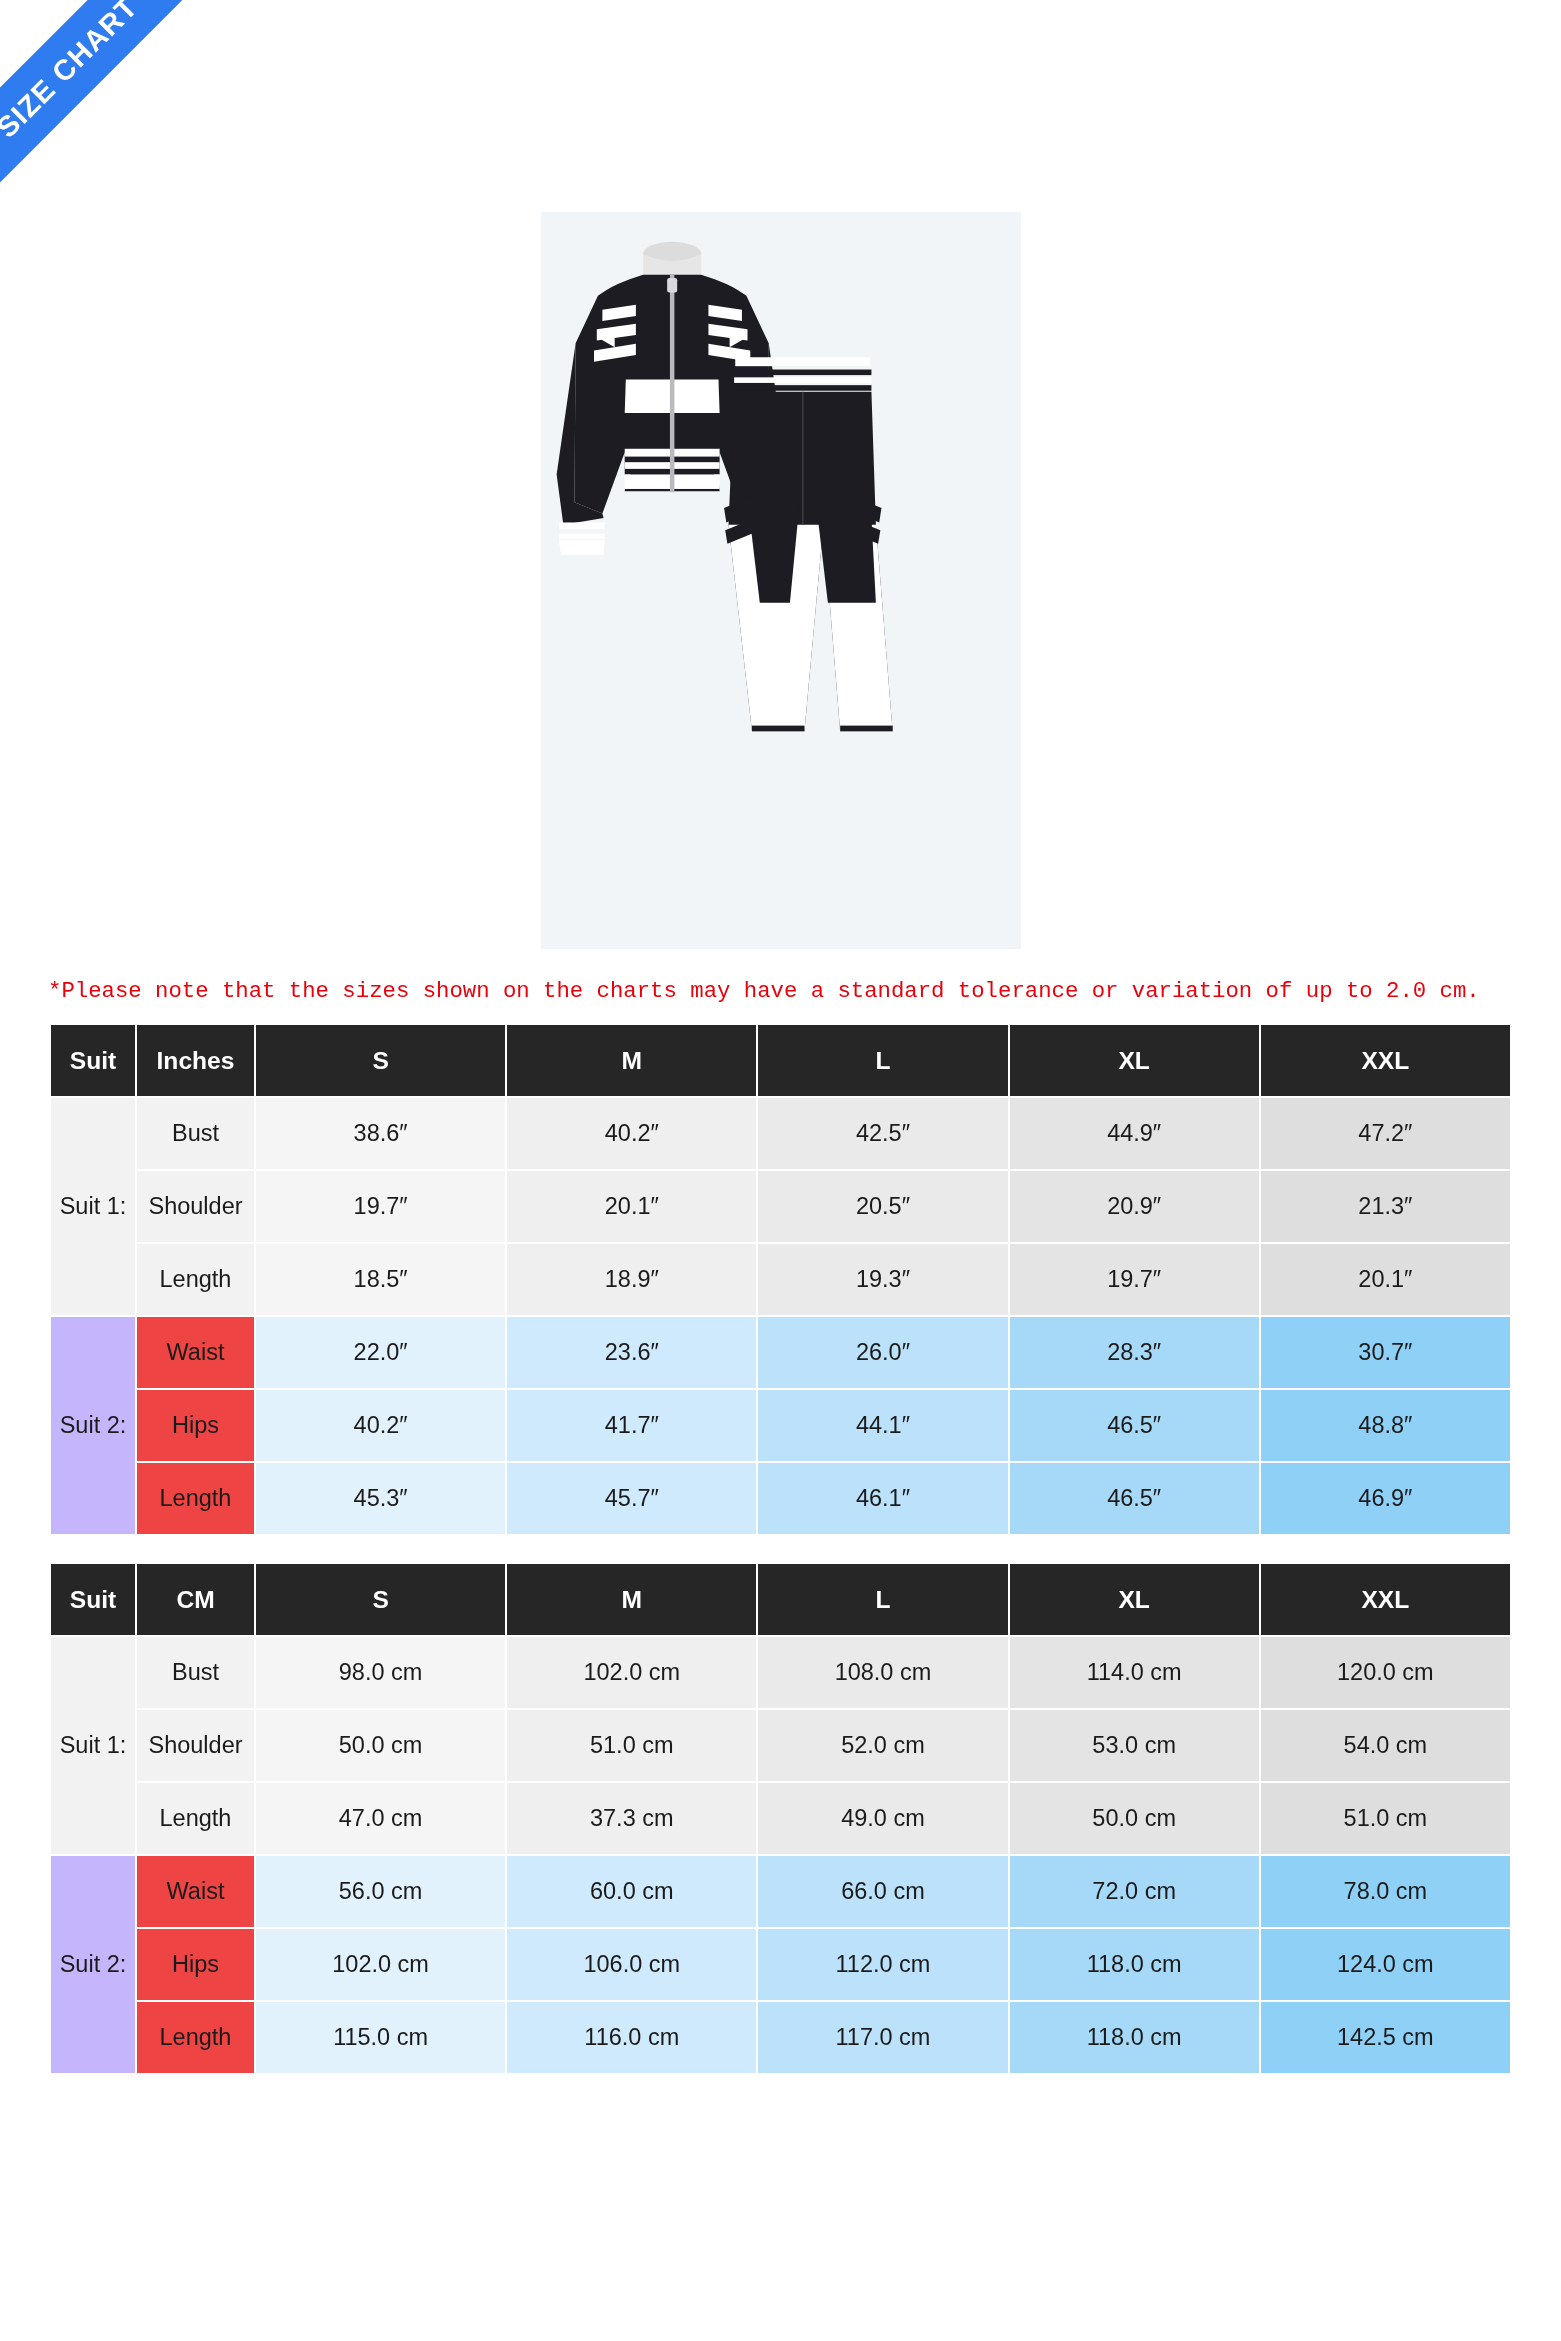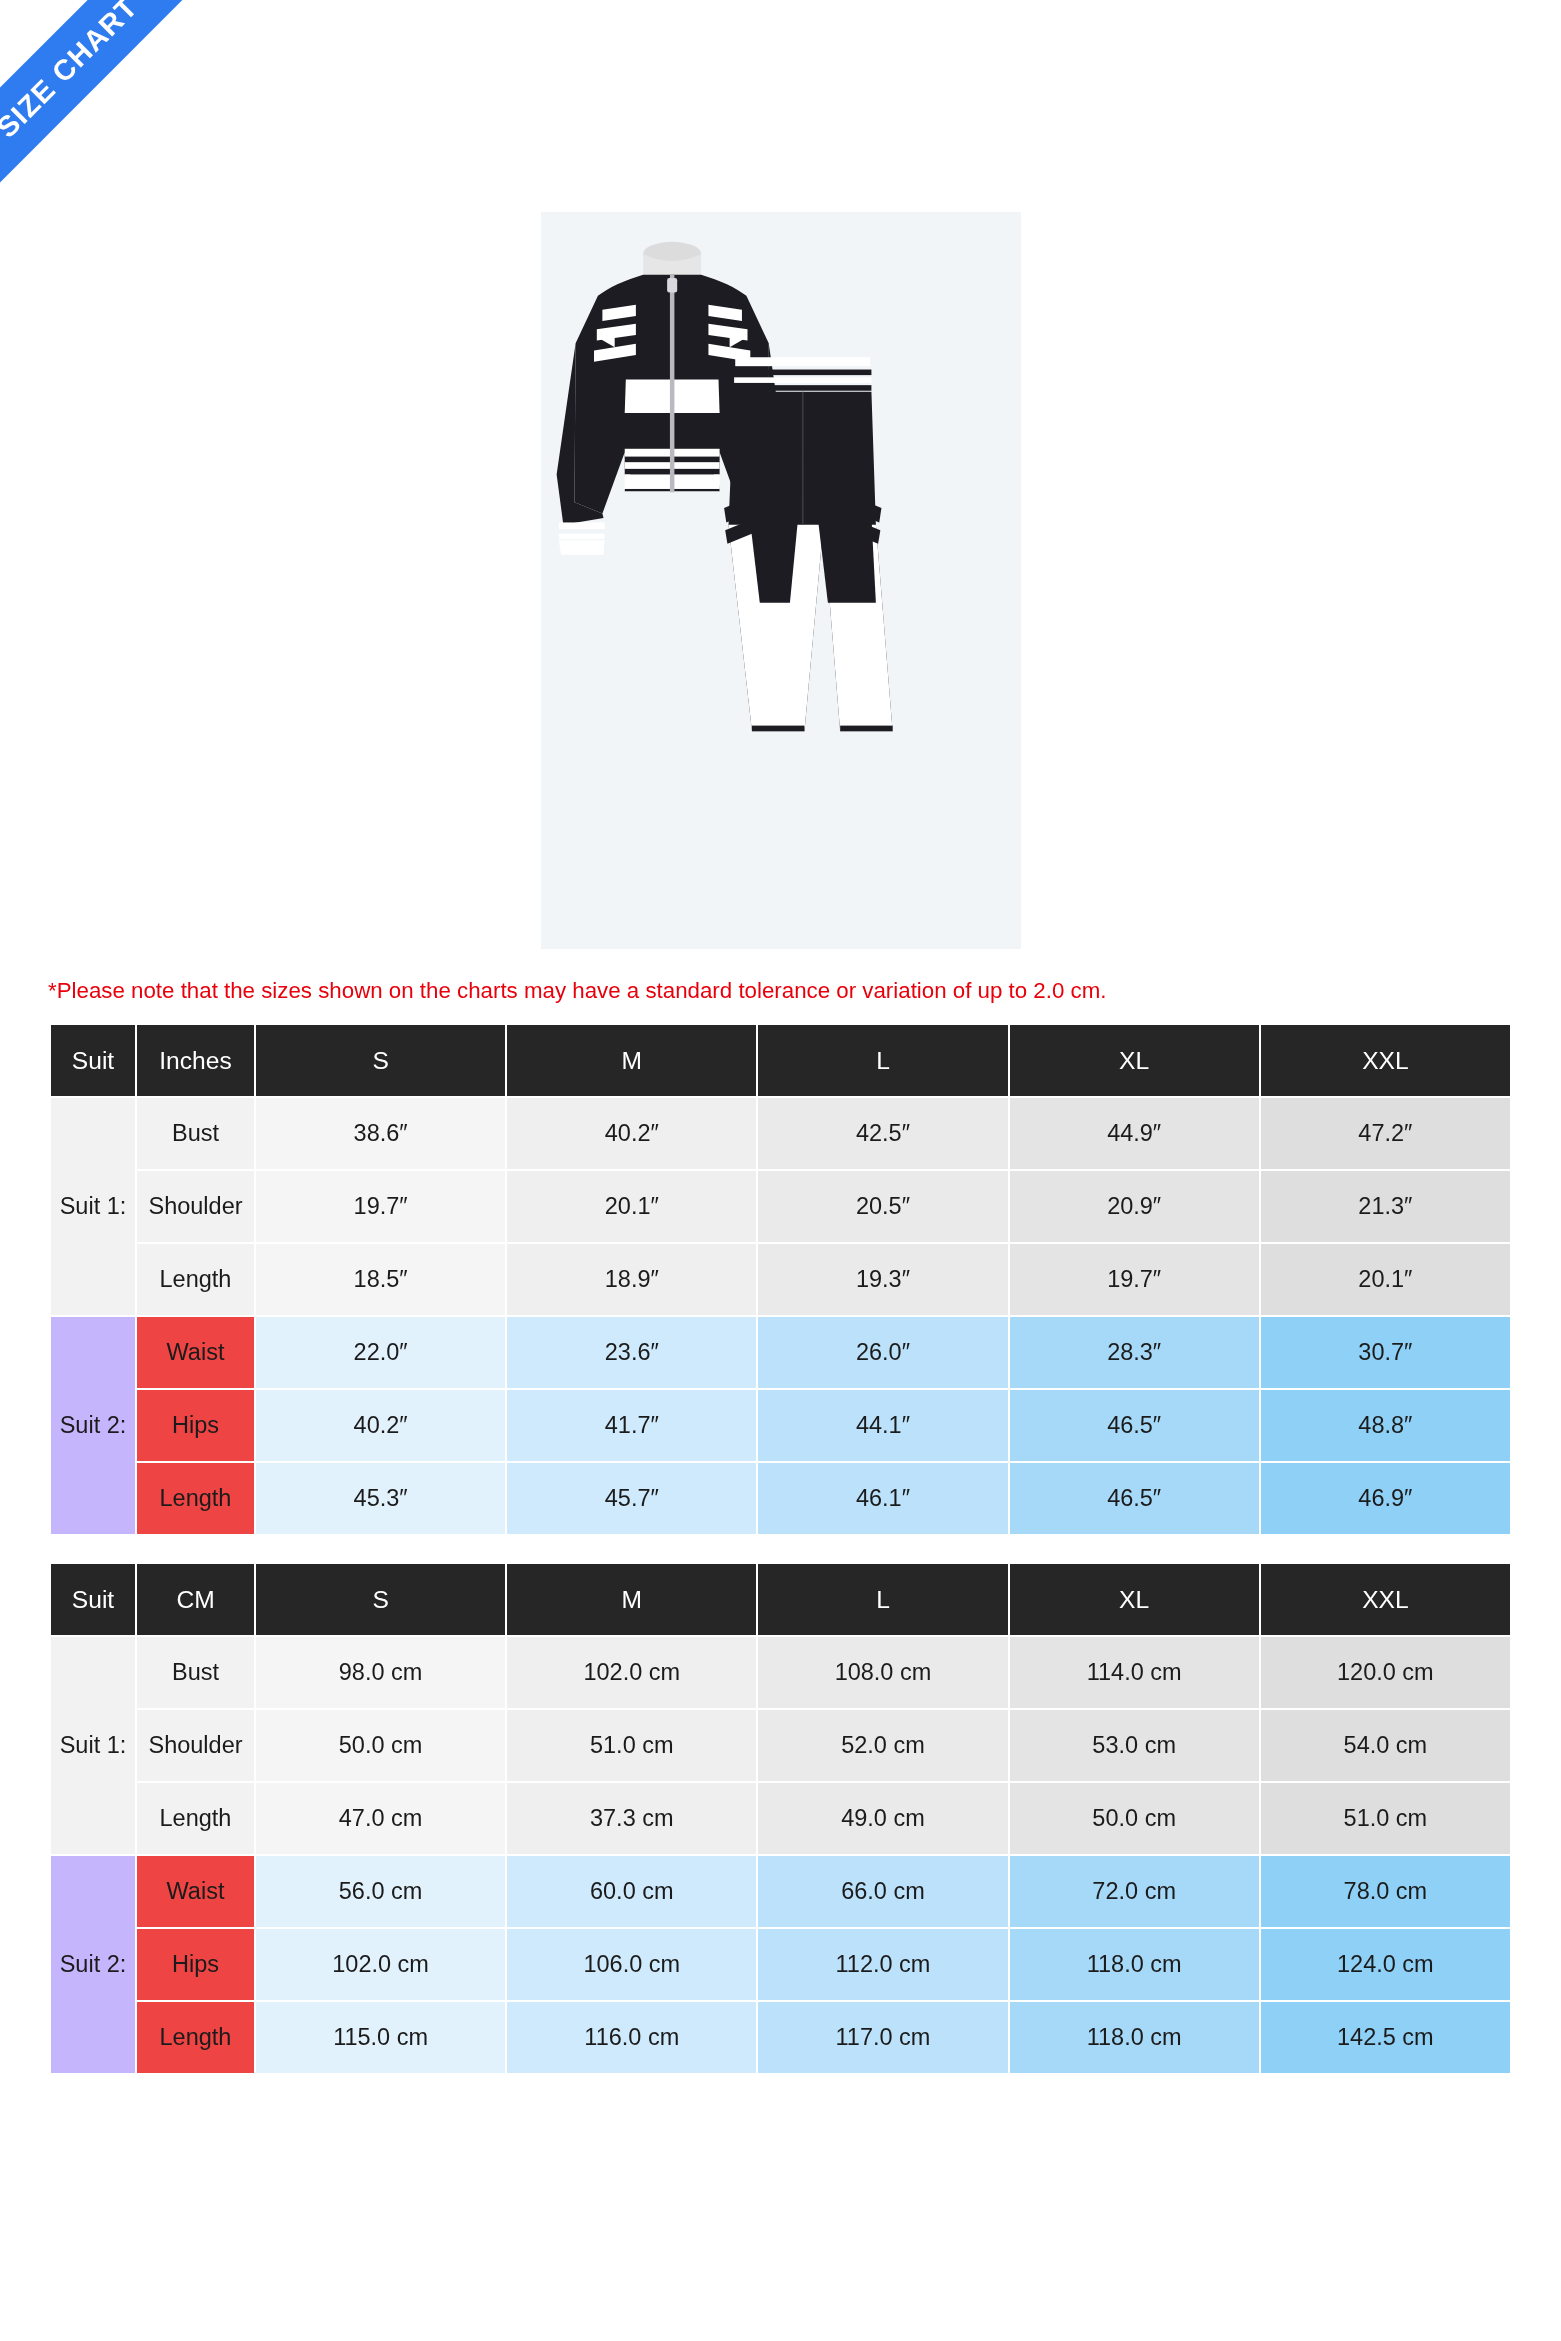--- a/index.html
+++ b/index.html
@@ -61,21 +61,21 @@
   }
 
   
   .garment-svg { display: block; }
 
   
   .note {
     color: #e8000b;
     font-size: 22.3px;
     margin: 29px 0 19px 48px;
-    font-family: Liberation Sans, sans-serif;
+    font-family: Liberation Mono, monospace;
   }
 
   
   .tbl {
     width: 1463px;
     margin: 0 auto 26px auto;
     border-collapse: separate;
     border-spacing: 2.8px;
     table-layout: fixed;
   }
@@ -84,21 +84,21 @@
     text-align: center;
     vertical-align: middle;
     font-size: 23.5px;
     font-weight: normal;
     color: #1b1b1b;
     padding: 0 3.4px;
   }
   .hdr td {
     background: #262626;
     color: #ffffff;
-    font-weight: normal;
+    font-weight: bold;
     font-size: 24.6px;
   }
   .col-suit { width: 84px; }
   .col-meas { width: 117px; }
 
   
   .s1-label { background: #f2f2f2; font-size: 22.3px; }
   .s1-meas  { background: #f2f2f2; font-size: 22.3px; }
   .s1-v1 { background: #f5f5f5; }
   .s1-v2 { background: #efefef; }

